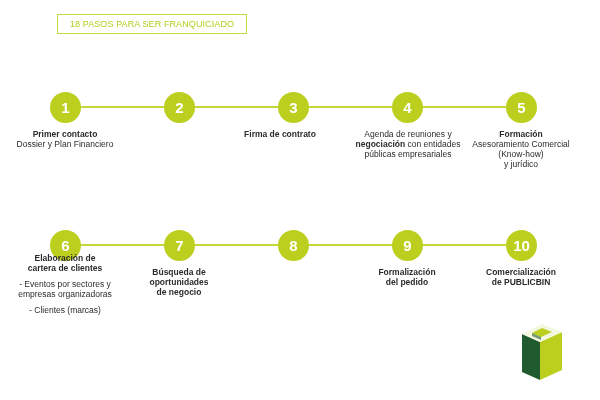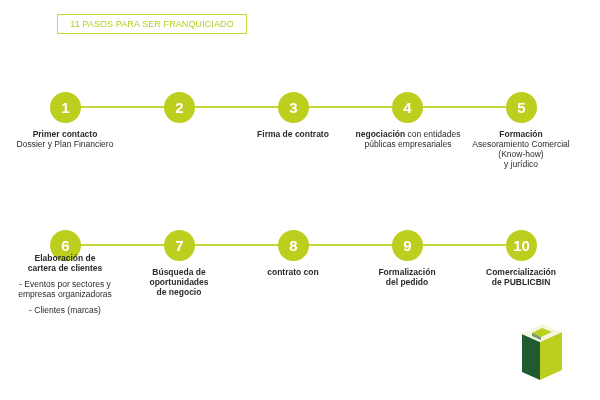--- a/index.html
+++ b/index.html
@@ -33,21 +33,21 @@
     color: #2b2b2b;
   }
   .label b { font-weight: bold; }
   .label .sub { display: block; }
   .label .gap { display: block; height: 6px; }
   .logo { position: absolute; left: 520px; top: 322px; width: 44px; height: 60px; }
 </style>
 </head>
 <body>
 
-<div class="title-box">11 PASOS PARA SER FRANQUICIADO</div>
+<div class="title-box">18 PASOS PARA SER FRANQUICIADO</div>
 
 <div class="line" style="left:80px; top:106px; width:426px;"></div>
 
 <div class="line" style="left:80px; top:244px; width:426px;"></div>
 
 <div class="circle" style="left:50px; top:92px;">1</div>
 <div class="circle" style="left:164px; top:92px;">2</div>
 <div class="circle" style="left:278px; top:92px;">3</div>
 <div class="circle" style="left:392px; top:92px;">4</div>
 <div class="circle" style="left:506px; top:92px;">5</div>
@@ -57,24 +57,25 @@
 <div class="circle" style="left:278px; top:230px;">8</div>
 <div class="circle" style="left:392px; top:230px;">9</div>
 <div class="circle" style="left:506px; top:230px;">10</div>
 
 <div class="label" style="left:5px; top:129px;">
   <b class="sub">Primer contacto</b>
   <span class="sub">Dossier y Plan Financiero</span>
 </div>
 <div class="label" style="left:119px; top:129px;">
 </div>
-<div class="label" style="left:233px; top:129px;">
+<div class="label" style="left:220px; top:129px;">
   <b class="sub">Firma de contrato</b>
 </div>
 <div class="label" style="left:347px; top:129px; width:122px;">
+  <span class="sub">Agenda de reuniones y</span>
   <span class="sub"><b>negociación</b> <span>con entidades</span></span>
   <span class="sub">públicas empresariales</span>
 </div>
 <div class="label" style="left:461px; top:129px;">
   <b class="sub">Formación</b>
   <span class="sub">Asesoramiento Comercial</span>
   <span class="sub">(Know-how)</span>
   <span class="sub">y jurídico</span>
 </div>
 
@@ -85,21 +86,20 @@
   <span class="sub" style="padding:0 8px;">- Eventos por sectores y empresas organizadoras</span>
   <span class="gap"></span>
   <span class="sub">- Clientes (marcas)</span>
 </div>
 <div class="label" style="left:119px; top:267px;">
   <b class="sub">Búsqueda de</b>
   <b class="sub">oportunidades</b>
   <b class="sub">de negocio</b>
 </div>
 <div class="label" style="left:233px; top:267px;">
-  <b class="sub">contrato con</b>
 </div>
 <div class="label" style="left:347px; top:267px;">
   <b class="sub">Formalización</b>
   <b class="sub">del pedido</b>
 </div>
 <div class="label" style="left:461px; top:267px;">
   <b class="sub">Comercialización</b>
   <b class="sub">de PUBLICBIN</b>
 </div>
 

